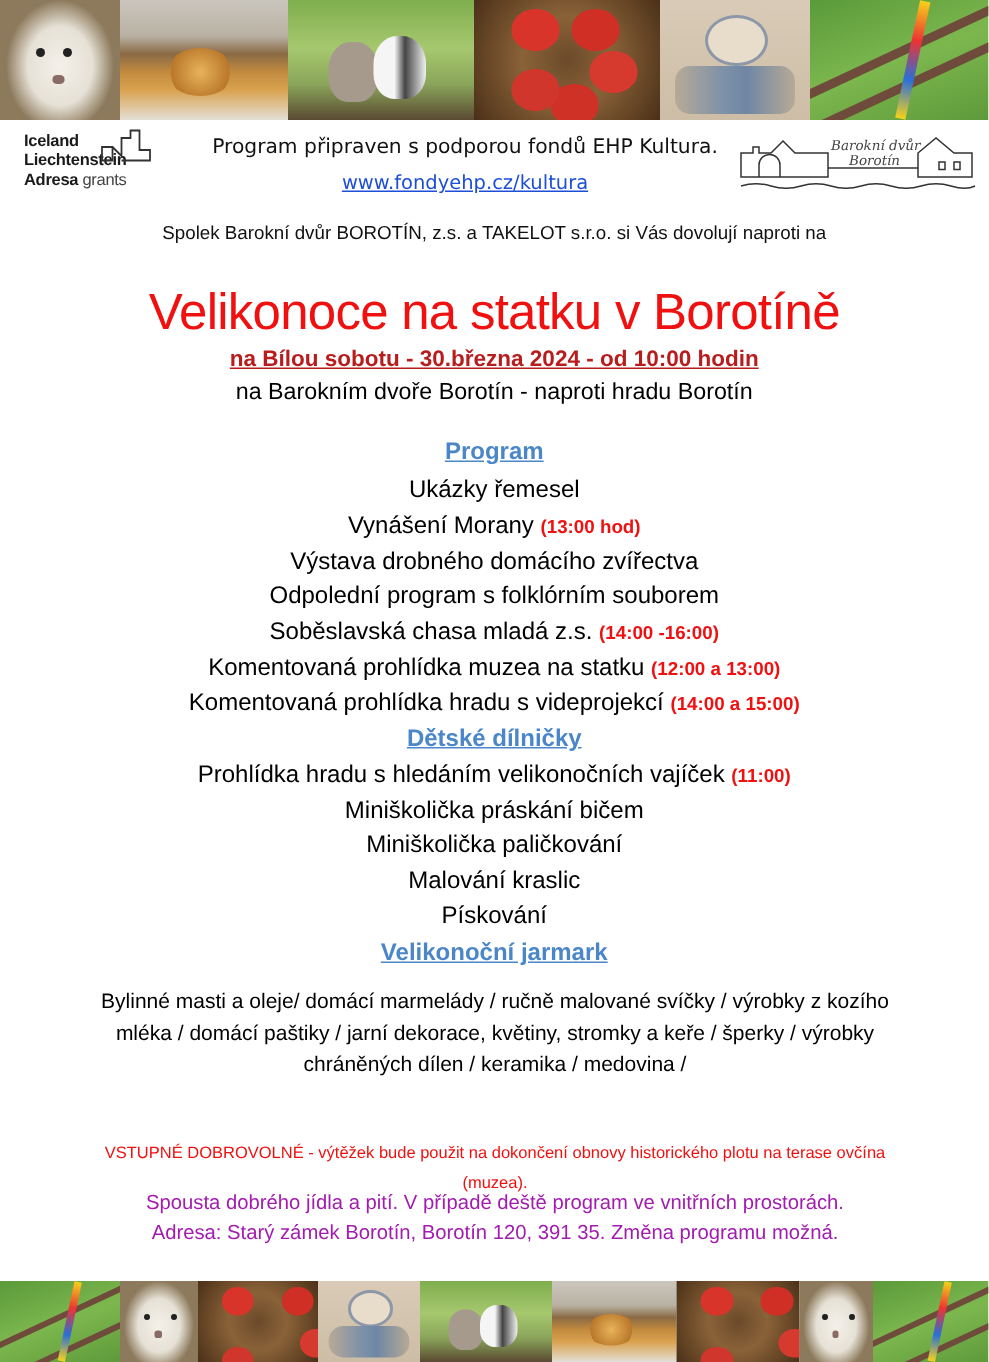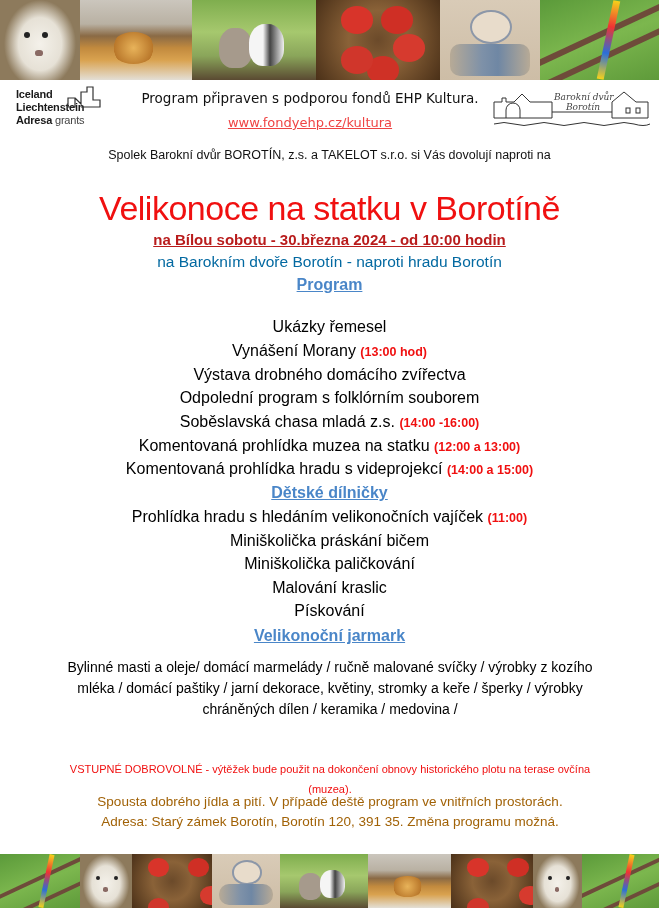--- a/index.html
+++ b/index.html
@@ -31,34 +31,34 @@
 
   .eea-logo { position: absolute; left: 16px; top: 88px; width: 92px; height: 56px; }
   .eea-line { font-family: "Liberation Sans", sans-serif; font-size: 11px; font-weight: bold; line-height: 13px; color: #1a1a1a; letter-spacing: -0.2px; }
   .eea-line .light { font-weight: normal; color: #444; }
   .eea-mark { position: absolute; left: 51px; top: -2px; width: 34px; height: 22px; }
 
   .castle-logo { position: absolute; left: 492px; top: 88px; width: 160px; height: 46px; }
 
   .center { position: absolute; left: 0; width: 659px; text-align: center; white-space: nowrap; }
   .support { top: 90px; font-family: "DejaVu Sans", sans-serif; font-size: 13.5px; left: 80px; width: 460px; color: #111; }
-  .url { top: 115px; font-family: "DejaVu Sans", sans-serif; font-size: 13px; color: #ef4444; text-decoration: underline; left: 80px; width: 460px; text-align: center; }
+  .url { top: 115px; font-family: "DejaVu Sans", sans-serif; font-size: 13px; color: #1d4ed8; text-decoration: underline; left: 80px; width: 460px; text-align: center; }
   .invite { top: 148px; font-size: 12.5px; color: #111; }
 
   .title { top: 173px; font-size: 34px; color: #f01010; letter-spacing: -0.5px; margin-top: 16px; }
   .date-link { top: 231px; font-size: 15px; font-weight: bold; color: #b91c1c; text-decoration: underline; }
-  .venue { top: 253px; font-size: 15.5px; color: #0369a1; }
+  .venue { top: 253px; font-size: 15.5px; color: #000000; }
 
   .section { font-size: 16px; font-weight: bold; color: #4a86c8; text-decoration: underline; }
   .item { font-size: 16px; color: #000; }
   .time { font-size: 12.5px; font-weight: bold; color: #f01010; }
 
   .market { top: 657px; font-size: 14px; line-height: 21px; color: #000; white-space: normal; left: 60px; width: 540px; }
   .entrance { top: 737px; font-size: 11px; line-height: 20px; color: #f01010; white-space: normal; left: 60px; width: 540px; margin-top: 22px; }
-  .footer { top: 792px; font-size: 13.5px; line-height: 20px; color: #a16207; white-space: normal; left: 40px; width: 580px; }
+  .footer { top: 792px; font-size: 13.5px; line-height: 20px; color: #a21caf; white-space: normal; left: 40px; width: 580px; }
 </style>
 </head>
 <body>
 
 <div class="photo-strip top">
   <div class="photo ph-lamb" style="width:80px"></div>
   <div class="photo ph-bread" style="width:112px"></div>
   <div class="photo ph-bunny" style="width:124px"></div>
   <div class="photo ph-eggs" style="width:124px"></div>
   <div class="photo ph-morana" style="width:100px"></div>
@@ -91,21 +91,21 @@
     <text x="62" y="12" font-family="DejaVu Serif, serif" font-style="italic" font-size="9" fill="#444">Barokní dvůr</text>
     <text x="74" y="22" font-family="DejaVu Serif, serif" font-style="italic" font-size="9" fill="#444">Borotín</text>
   </svg>
 </div>
 
 <div class="center invite">Spolek Barokní dvůr BOROTÍN, z.s. a TAKELOT s.r.o. si Vás dovolují naproti na</div>
 <div class="center title">Velikonoce na statku v Borotíně</div>
 <div class="center date-link">na Bílou sobotu - 30.března 2024 - od 10:00 hodin</div>
 <div class="center venue">na Barokním dvoře Borotín - naproti hradu Borotín</div>
 
-<div class="center section" style="top:276px">Program</div>
+<div class="center section" style="top:293px">Program</div>
 <div class="center item" style="top:318px"><span>Ukázky řemesel</span></div>
 <div class="center item" style="top:342px"><span>Vynášení Morany</span> <span class="time">(13:00 hod)</span></div>
 <div class="center item" style="top:366px"><span>Výstava drobného domácího zvířectva</span></div>
 <div class="center item" style="top:389px"><span>Odpolední program s folklórním souborem</span></div>
 <div class="center item" style="top:413px"><span>Soběslavská chasa mladá z.s.</span> <span class="time">(14:00 -16:00)</span></div>
 <div class="center item" style="top:437px"><span>Komentovaná prohlídka muzea na statku</span> <span class="time">(12:00 a 13:00)</span></div>
 <div class="center item" style="top:460px"><span>Komentovaná prohlídka hradu s videprojekcí</span> <span class="time">(14:00 a 15:00)</span></div>
 
 <div class="center section" style="top:484px">Dětské dílničky</div>
 <div class="center item" style="top:508px"><span>Prohlídka hradu s hledáním velikonočních vajíček</span> <span class="time">(11:00)</span></div>

